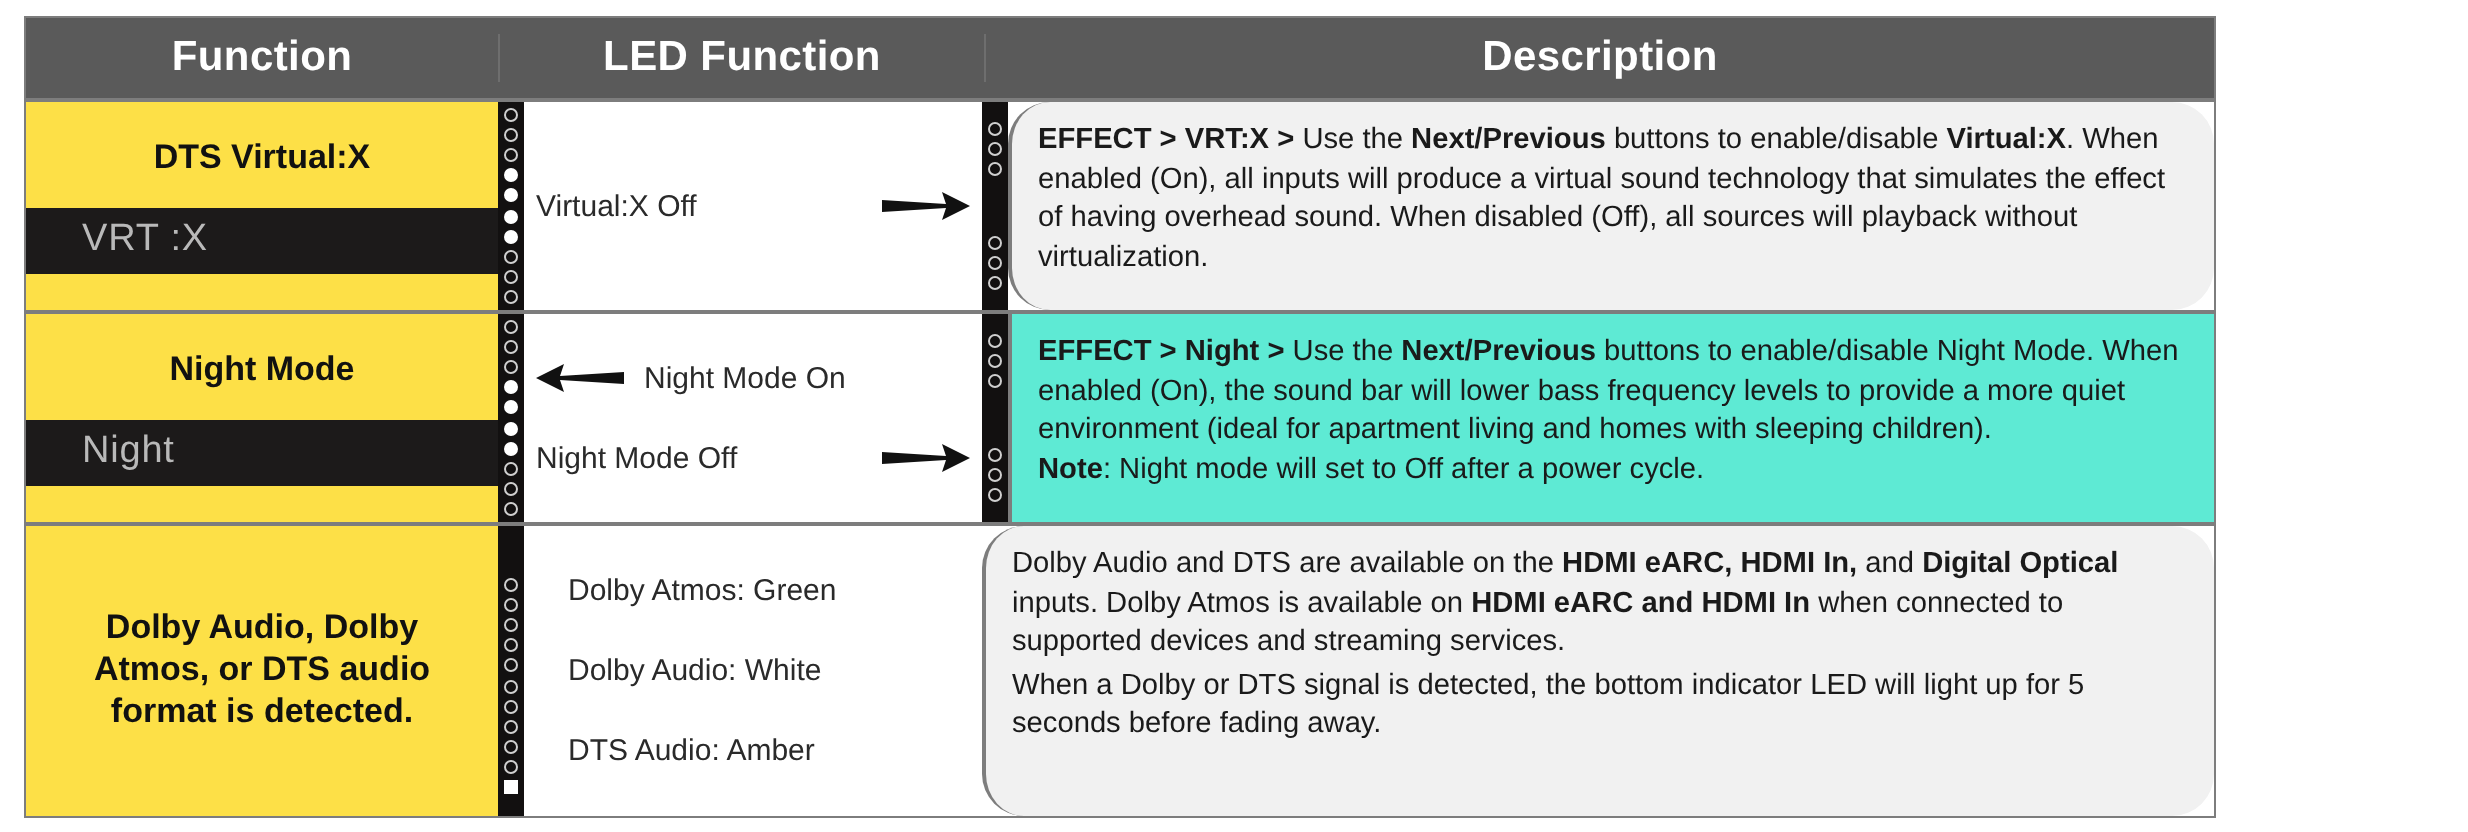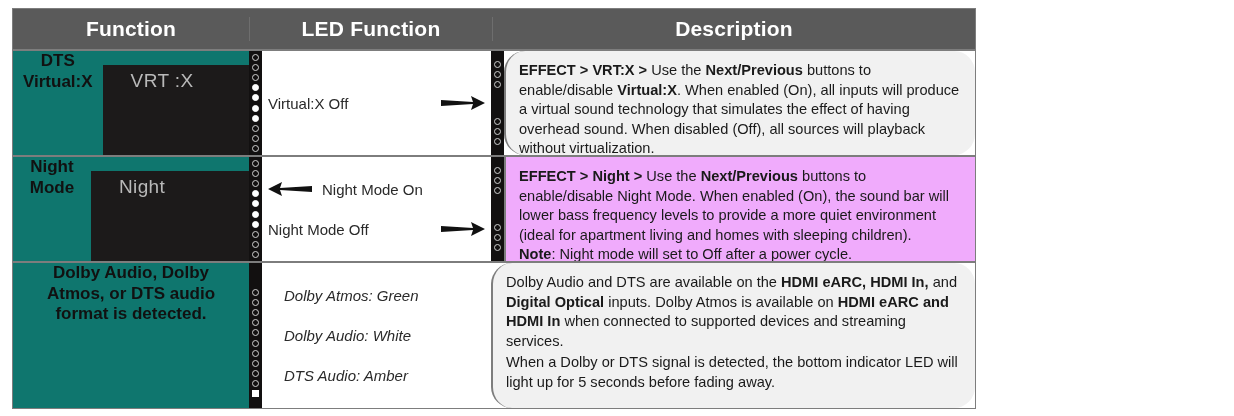--- a/index.html
+++ b/index.html
@@ -11,21 +11,21 @@
     width: 1234px;
     height: 416px;
     font-family: "Liberation Sans", sans-serif;
     -webkit-font-smoothing: none;
   }
 
   #table-wrap {
     position: absolute;
     left: 12px;
     top: 8px;
-    width: 964px;
+    width: 1096px;
     border: 1px solid #7d7d7d;
     box-sizing: border-box;
     background: #ffffff;
   }
 
   
   .header-row {
     display: flex;
     background: #5a5a5a;
     height: 40px;
@@ -49,23 +49,23 @@
     display: flex;
     border-top: 2px solid #7d7d7d;
     position: relative;
     align-items: stretch;
   }
 
   
   .fn-cell {
     width: 236px;
     flex: 0 0 236px;
-    background: #0f766e;
-    display: flex;
-    flex-direction: row;
+    background: #fde047;
+    display: flex;
+    flex-direction: column;
     justify-content: center;
     position: relative;
     box-sizing: border-box;
   }
   .fn-title {
     font-weight: bold;
     font-size: 17px;
     color: #111111;
     text-align: center;
     line-height: 1.22;
@@ -151,21 +151,21 @@
     align-items: center;
     font-size: 15px;
     color: #2a2a2a;
     height: 40px;
     padding: 0 6px;
     box-sizing: border-box;
     white-space: nowrap;
   }
   .led-line.left-arrow  { justify-content: flex-start; }
   .led-line.right-arrow { justify-content: space-between; }
-  .led-line.plain       { justify-content: flex-start; padding-left: 22px; font-style: italic; }
+  .led-line.plain       { justify-content: flex-start; padding-left: 22px; }
   .led-label { }
   .arrow {
     flex: 0 0 auto;
     line-height: 0;
   }
   .arrow.l { margin-right: 10px; }
   .arrow.r { margin-left: 10px; }
 
   
   .mini-strip {
@@ -185,21 +185,21 @@
   .desc-cell {
     flex: 1 1 auto;
     border-left: 2px solid #7d7d7d;
     padding: 10px 13px 10px 13px;
     box-sizing: border-box;
     font-size: 14.6px;
     line-height: 1.34;
     color: #1a1a1a;
   }
   .desc-cell.shade { background: #f1f1f1; border-radius: 21px; }
-  .desc-cell.plain { background: #f0abfc; }
+  .desc-cell.plain { background: #5eead4; }
   .desc-p { margin: 0; }
   .desc-p + .desc-p { margin-top: 2px; }
   .b { font-weight: bold; }
 </style>
 </head>
 <body>
 
 <div id="table-wrap">
 
   <div class="header-row">

